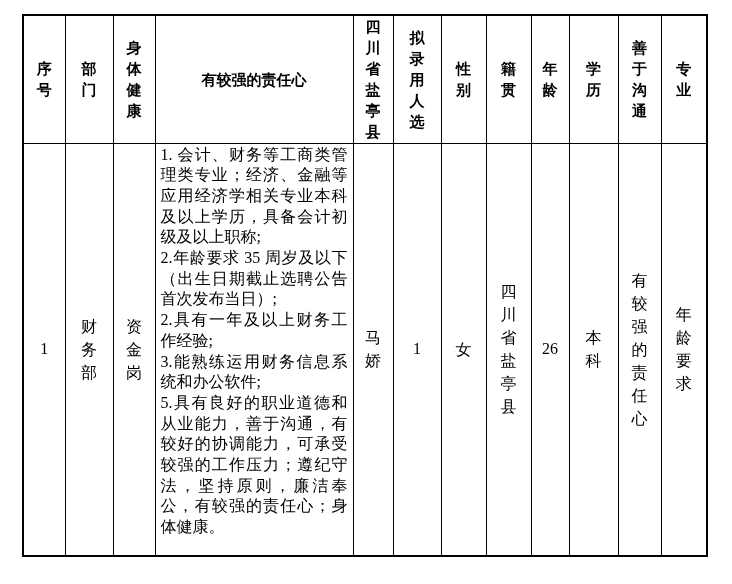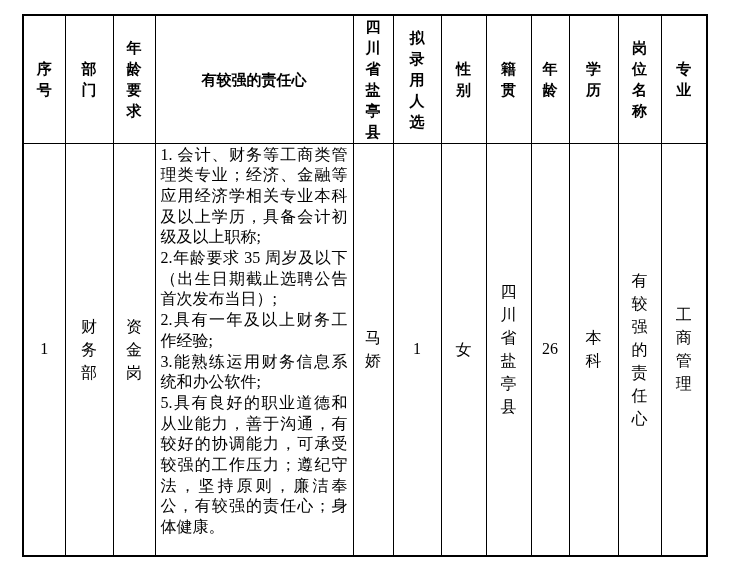--- a/index.html
+++ b/index.html
@@ -82,21 +82,21 @@
     </colgroup>
     <thead>
       <tr>
         <th>
             <span class="v">序号</span>
           </th>
         <th>
             <span class="v">部门</span>
           </th>
         <th>
-            <span class="v">年龄要求</span>
+            <span class="v">身体健康</span>
           </th>
         <th><span>有较强的责任心</span></th>
         <th>
             <span class="v">四川省盐亭县</span>
           </th>
         <th>
             <span class="v">拟录用人选</span>
           </th>
         <th>
             <span class="v">性别</span>
@@ -104,21 +104,21 @@
         <th>
             <span class="v">籍贯</span>
           </th>
         <th>
             <span class="v">年龄</span>
           </th>
         <th>
             <span class="v">学历</span>
           </th>
         <th>
-            <span class="v">岗位名称</span>
+            <span class="v">善于沟通</span>
           </th>
         <th>
             <span class="v">专业</span>
           </th>
       </tr>
     </thead>
     <tbody>
       <tr>
         <td class="num"><span>1</span></td>
         <td>
@@ -145,18 +145,18 @@
             <span class="v">四川省盐亭县</span>
           </td>
         <td class="num"><span>26</span></td>
         <td>
             <span class="v">本科</span>
           </td>
         <td>
             <span class="v">有较强的责任心</span>
           </td>
         <td>
-            <span class="v">工商管理</span>
+            <span class="v">年龄要求</span>
           </td>
       </tr>
     </tbody>
   </table>
 </div>
 
 </body></html>

